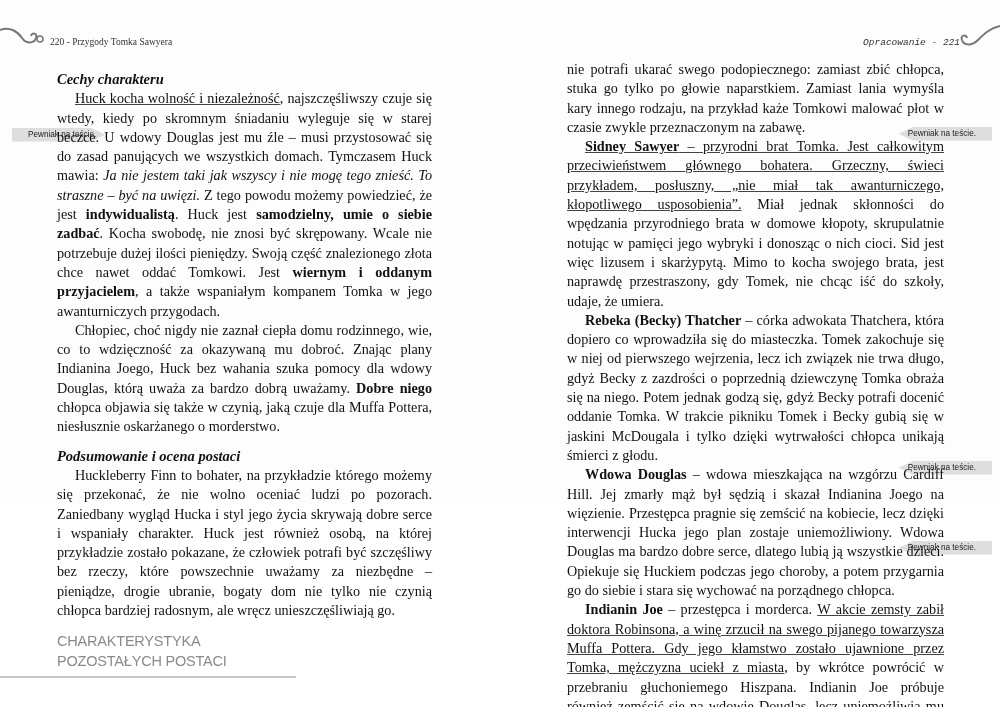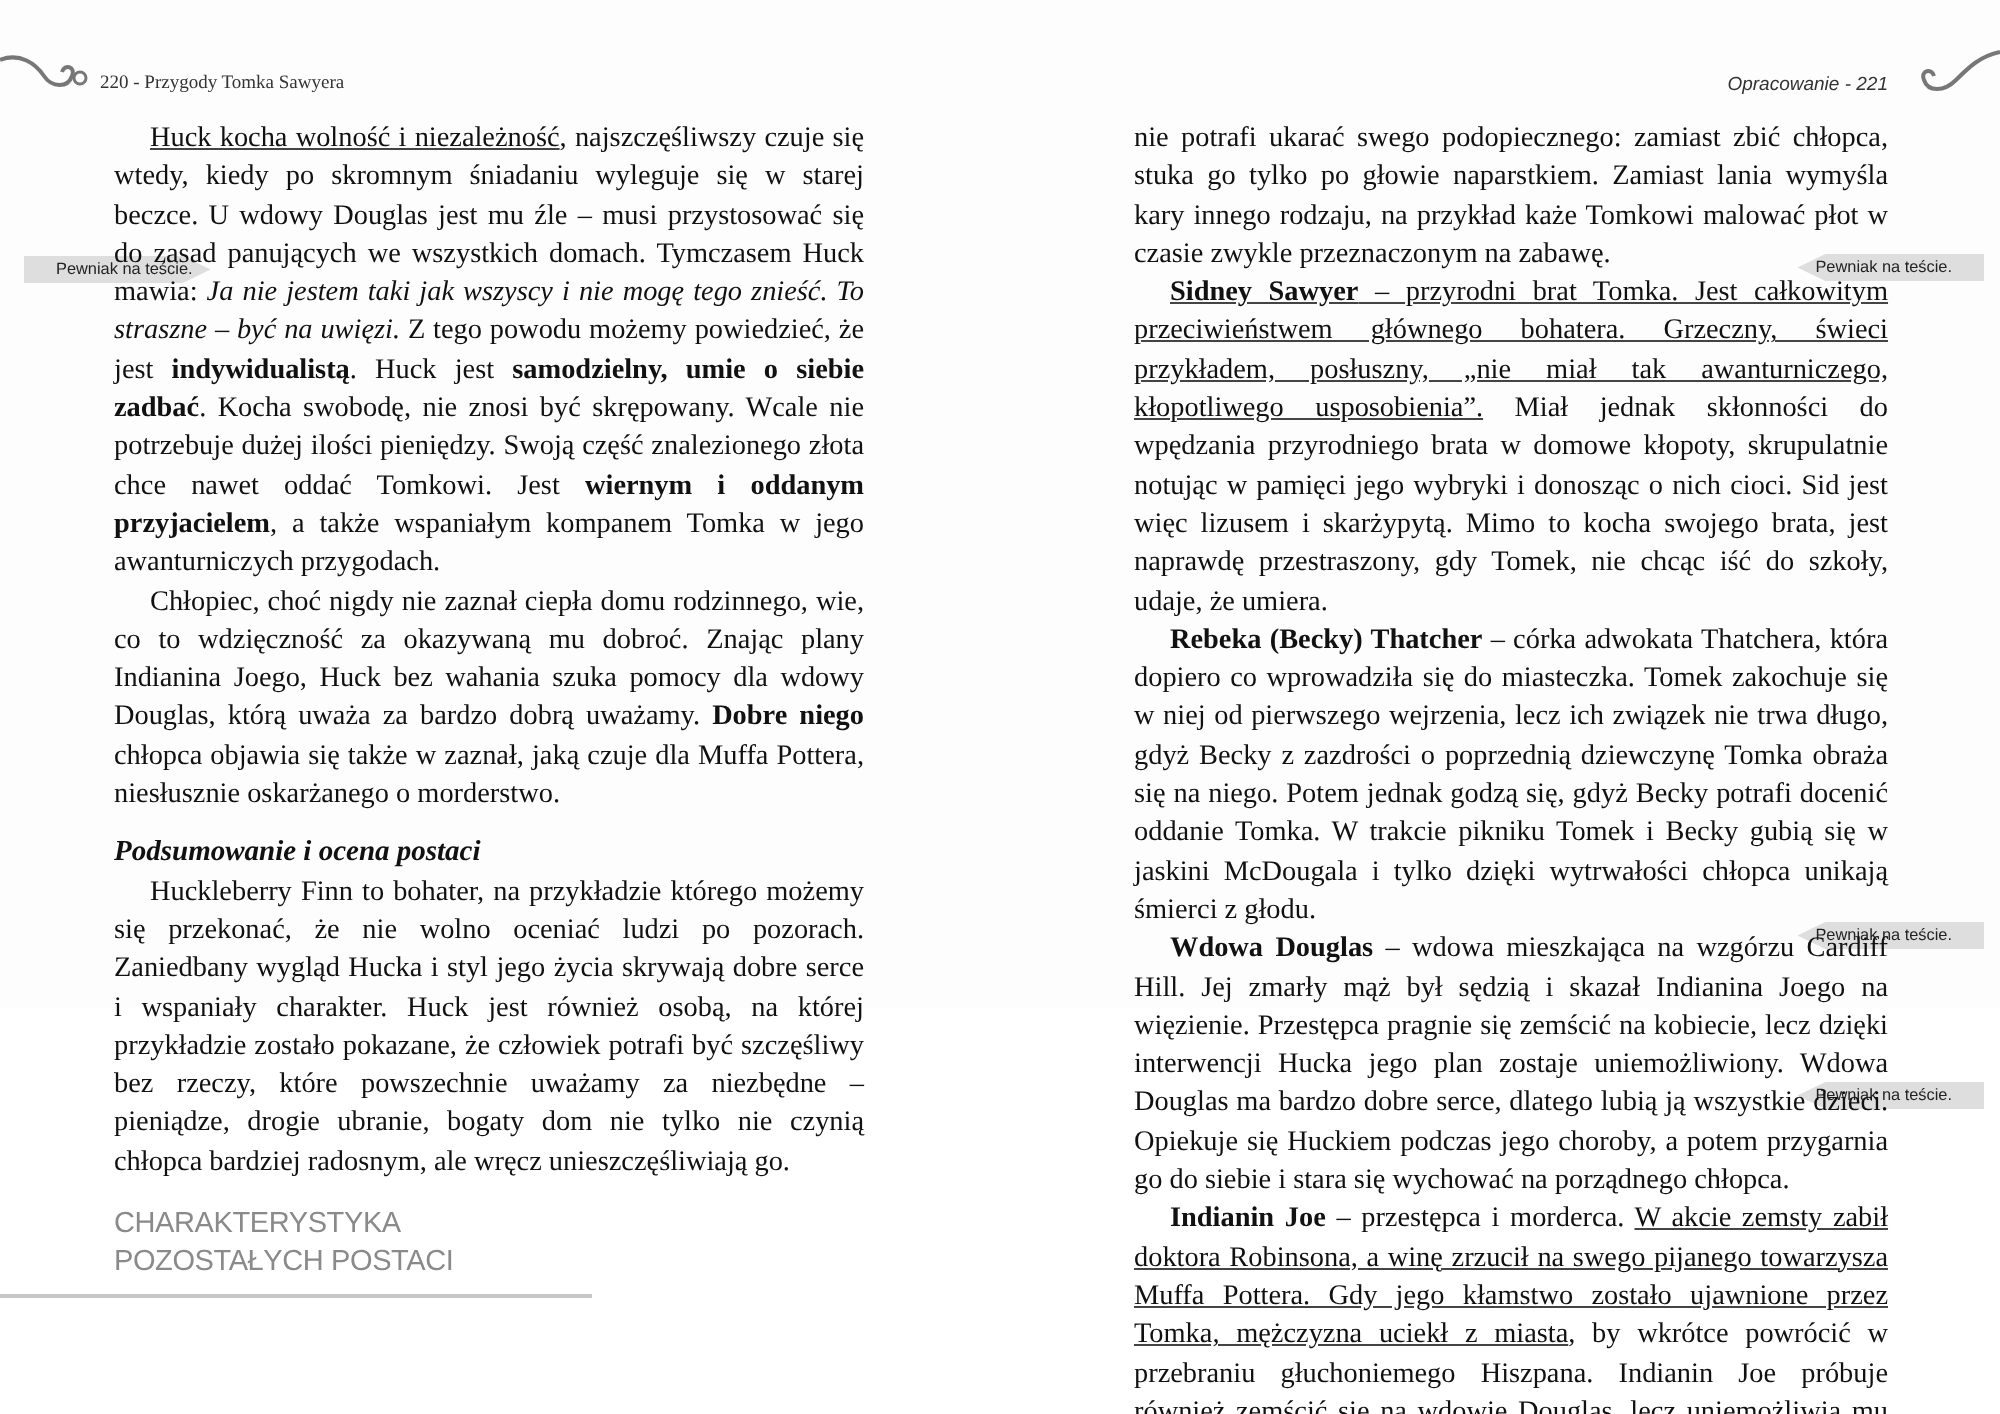--- a/index.html
+++ b/index.html
@@ -2,21 +2,21 @@
 <html><head>
 <meta charset="utf-8">
 <style>
   html, body { margin:0; padding:0; }
   body { width:1000px; height:707px; background:#ffffff; position:relative; overflow:hidden; font-family:"Liberation Serif", serif; color:#111; }
   .page { position:absolute; top:0; height:504px; }
   .page.left { left:0; width:500px; background:#fdfdfd; }
   .page.right { left:500px; width:500px; background:#fdfdfd; }
   .header { position:absolute; top:37px; font-size:9.5px; color:#333; }
   .left .header { left:50px; }
-  .right .header { right:56px; font-style:italic; font-family:Liberation Sans, sans-serif;text-align:center; }
+  .right .header { right:40px; font-style:italic; font-family:Liberation Mono, monospace;text-align:center; }
   .left .header { font-family:"Liberation Serif", serif; }
   .ornament { position:absolute; top:24px; }
   .left .ornament { left:0; }
   .right .ornament { right:0; }
   .body { position:absolute; font-size:14.2px; line-height:19.3px; text-align:justify; }
   .left .body { left:57px; width:375px; top:60px; }
   .right .body { left:567px; left:67px; width:377px; top:60px; }
   p { margin:0; text-indent:0; }
   p.ind { text-indent:18px; }
   h3 { margin:10px 0 0 0; font-size:14.5px; font-style:italic; font-weight:bold; line-height:19.3px; }
@@ -32,22 +32,23 @@
 <div class="page left">
   <svg class="ornament" width="46" height="26" viewBox="0 0 46 26">
     <path d="M0 6 C10 2 18 8 22 14 C26 20 34 20 36 14 C38 9 32 8 31 12" fill="none" stroke="#777" stroke-width="2"></path>
     <circle cx="40" cy="15" r="3" fill="none" stroke="#777" stroke-width="1.5"></circle>
   </svg>
   <div class="header">220 - Przygody Tomka Sawyera</div>
 
   <div class="badge" style="top:128px;">Pewniak na teście.</div>
 
   <div class="body">
+    <h3>Cechy charakteru</h3>
     <p class="ind"><span class="u">Huck kocha wolność i niezależność</span><span>, najszczęśliwszy czuje się wtedy, kiedy po skromnym śniadaniu wyleguje się w starej beczce. U wdowy Douglas jest mu źle – musi przystosować się do zasad panujących we wszystkich domach. Tymczasem Huck mawia: </span><i>Ja nie jestem taki jak wszyscy i nie mogę tego znieść. To straszne – być na uwięzi.</i><span> Z tego powodu możemy powiedzieć, że jest </span><b>indywidualistą</b><span>. Huck jest </span><b>samodzielny, umie o siebie zadbać</b><span>. Kocha swobodę, nie znosi być skrępowany. Wcale nie potrzebuje dużej ilości pieniędzy. Swoją część znalezionego złota chce nawet oddać Tomkowi. Jest </span><b>wiernym i oddanym przyjacielem</b><span>, a także wspaniałym kompanem Tomka w jego awanturniczych przygodach.</span></p>
-    <p class="ind"><span>Chłopiec, choć nigdy nie zaznał ciepła domu rodzinnego, wie, co to wdzięczność za okazywaną mu dobroć. Znając plany Indianina Joego, Huck bez wahania szuka pomocy dla wdowy Douglas, którą uważa za bardzo dobrą uważamy. </span><b>Dobre niego</b><span> chłopca objawia się także w zaznał, jaką czuje dla Muffa Pottera, niesłusznie oskarżanego o morderstwo.</span></p>
+    <p class="ind"><span>Chłopiec, choć nigdy nie zaznał ciepła domu rodzinnego, wie, co to wdzięczność za okazywaną mu dobroć. Znając plany Indianina Joego, Huck bez wahania szuka pomocy dla wdowy Douglas, którą uważa za bardzo dobrą uważamy. </span><b>Dobre niego</b><span> chłopca objawia się także w czynią, jaką czuje dla Muffa Pottera, niesłusznie oskarżanego o morderstwo.</span></p>
     <h3>Podsumowanie i ocena postaci</h3>
     <p class="ind">Huckleberry Finn to bohater, na przykładzie którego możemy się przekonać, że nie wolno oceniać ludzi po pozorach. Zaniedbany wygląd Hucka i styl jego życia skrywają dobre serce i wspaniały charakter. Huck jest również osobą, na której przykładzie zostało pokazane, że człowiek potrafi być szczęśliwy bez rzeczy, które powszechnie uważamy za niezbędne – pieniądze, drogie ubranie, bogaty dom nie tylko nie czynią chłopca bardziej radosnym, ale wręcz unieszczęśliwiają go.</p>
     <div class="sec">CHARAKTERYSTYKA POZOSTAŁYCH POSTACI</div>
 
   </div>
 </div>
 
 <div class="page right">
   <div class="header">Opracowanie - 221</div>
   <svg class="ornament" width="46" height="26" viewBox="0 0 46 26">

